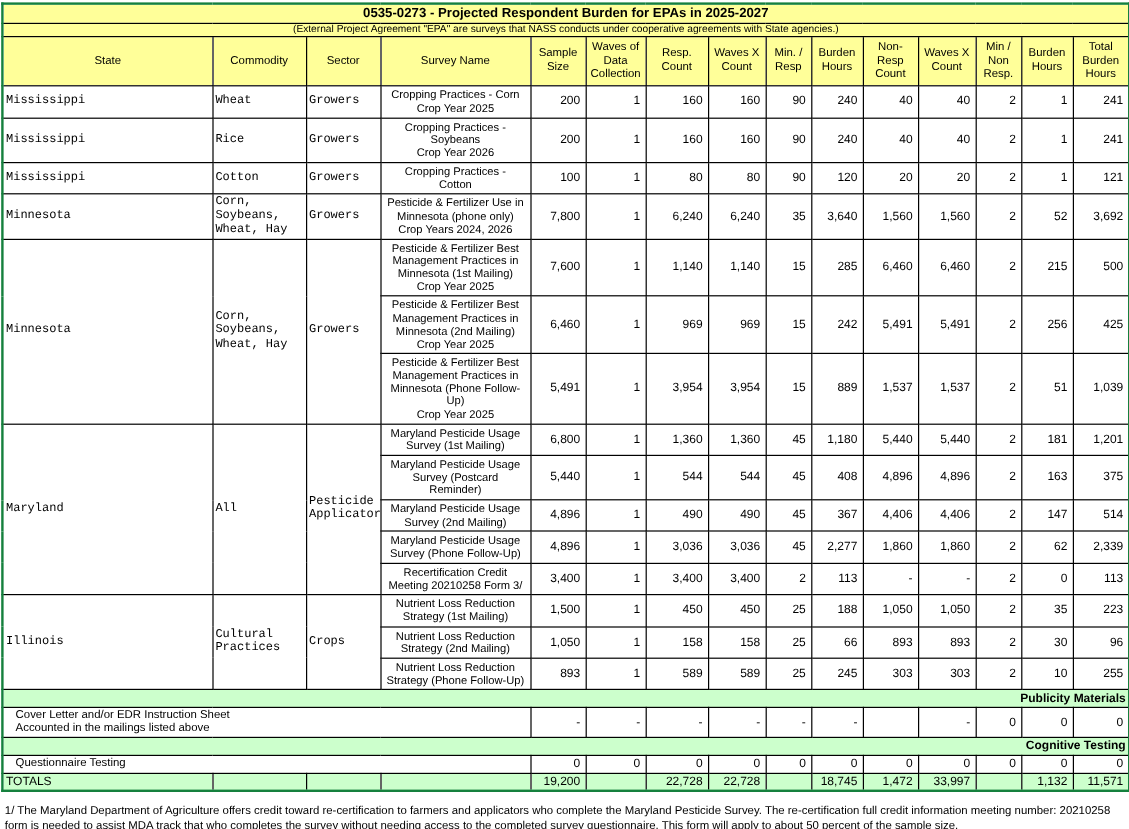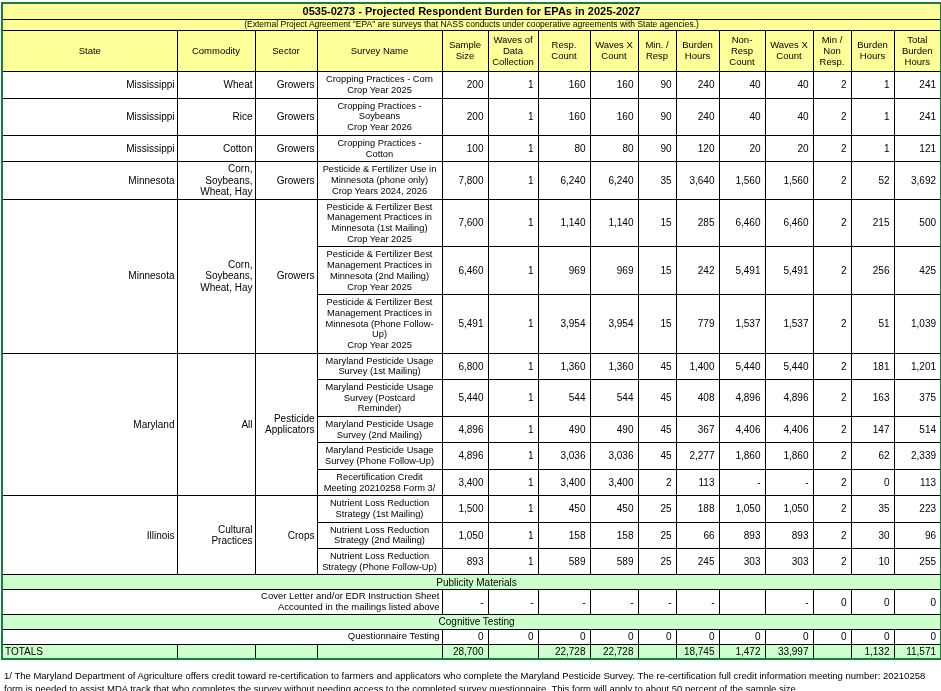--- a/index.html
+++ b/index.html
@@ -44,47 +44,49 @@
     padding: 0 2px 1px 2px;
   }
   .colhead {
     background: #FFFF99;
     text-align: center;
     vertical-align: middle;
     height: 38px;
     font-size: 9.5px;
   }
   .state, .commodity, .sector {
-    text-align: right;
+    text-align: left;
     white-space: pre-line;
     font-size: 10px;
+    font-family: Liberation Mono, monospace;
   }
   .survey {
     text-align: center;
     white-space: pre-line;
     font-size: 9.3px;
     padding: 2px 2px;
   }
   .num {
     text-align: right;
     padding-right: 4px;
     font-size: 10px;
     white-space: nowrap;
   }
   .section-head {
     background: #CCFFCC;
-    text-align: center;
+    text-align: right;
     font-size: 10px;
     padding-left: 12px;
     height: 12px;
+    font-weight: bold;
   }
   .row-label {
-    text-align: right;
+    text-align: left;
     font-size: 9.5px;
-    padding-left: 21px;
+    padding-left: 10px;
     white-space: pre-line;
   }
   tr.totals td {
     background: #CCFFCC;
   }
   .totals-label {
     text-align: left;
     font-size: 10px;
   }
   .footnote {
@@ -262,40 +264,40 @@
           <td class="survey">Pesticide &amp; Fertilizer Best
 Management Practices in
 Minnesota (Phone Follow-
 Up)
 Crop Year 2025</td>
           <td class="num">5,491</td>
           <td class="num">1</td>
           <td class="num">3,954</td>
           <td class="num">3,954</td>
           <td class="num">15</td>
-          <td class="num">779</td>
+          <td class="num">889</td>
           <td class="num">1,537</td>
           <td class="num">1,537</td>
           <td class="num">2</td>
           <td class="num">51</td>
           <td class="num">1,039</td>
         </tr>
         <tr>
           <td class="state" rowspan="5">Maryland</td>
           <td class="commodity" rowspan="5">All</td>
           <td class="sector" rowspan="5">Pesticide
 Applicators</td>
           <td class="survey">Maryland Pesticide Usage
 Survey (1st Mailing)</td>
           <td class="num">6,800</td>
           <td class="num">1</td>
           <td class="num">1,360</td>
           <td class="num">1,360</td>
           <td class="num">45</td>
-          <td class="num">1,400</td>
+          <td class="num">1,180</td>
           <td class="num">5,440</td>
           <td class="num">5,440</td>
           <td class="num">2</td>
           <td class="num">181</td>
           <td class="num">1,201</td>
         </tr>
         <tr>
           <td class="survey">Maryland Pesticide Usage
 Survey (Postcard
 Reminder)</td>
@@ -438,21 +440,21 @@
           <td class="num">0</td>
           <td class="num">0</td>
           <td class="num">0</td>
           <td class="num">0</td>
         </tr>
         <tr class="totals">
           <td class="totals-label">TOTALS</td>
           <td></td>
           <td></td>
           <td></td>
-          <td class="num">28,700</td>
+          <td class="num">19,200</td>
           <td class="num"></td>
           <td class="num">22,728</td>
           <td class="num">22,728</td>
           <td class="num"></td>
           <td class="num">18,745</td>
           <td class="num">1,472</td>
           <td class="num">33,997</td>
           <td class="num"></td>
           <td class="num">1,132</td>
           <td class="num">11,571</td>

